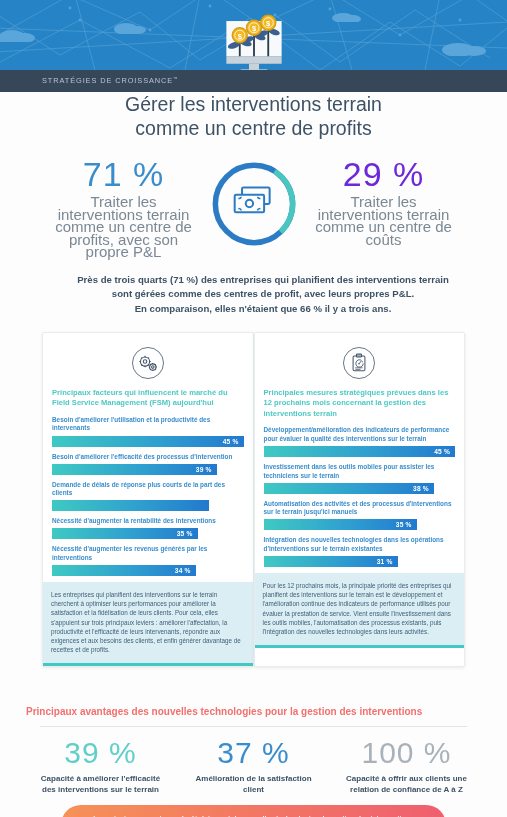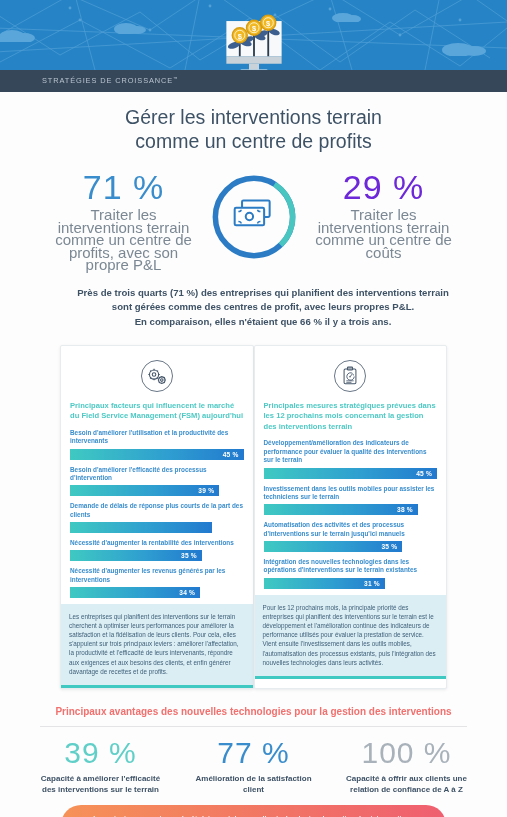--- a/index.html
+++ b/index.html
@@ -22,21 +22,21 @@
   }
   .ribbon-label{
     color:#b9c4cf;font-size:7.4px;letter-spacing:.9px;
     padding-left:42px;font-weight:400;
   }
   .ribbon-label sup{font-size:4.5px;vertical-align:super;}
 
   
   .title{
     text-align:center;color:#3e5266;font-size:19.5px;line-height:24px;
-    padding:13px 30px 6px;font-weight:400;
+    padding:0 30px 6px;font-weight:400;
   }
 
   
   .kpi-row{
     display:flex;align-items:flex-start;justify-content:center;
     padding:8px 14px 0;gap:0;
   }
   .kpi{width:160px;text-align:center;}
   .kpi-num{font-size:34px;line-height:40px;font-weight:300;letter-spacing:1px;}
   .kpi-num.blue{color:#3a8dcc;}
@@ -45,21 +45,21 @@
 
   .donut-wrap{width:100px;display:flex;justify-content:center;padding-top:4px;}
 
   
   .lead{
     text-align:center;color:#3e5266;font-size:9.6px;line-height:14.5px;
     font-weight:bold;padding:14px 34px 0;margin-left:19px;
   }
 
   
-  .panels{display:flex;padding:16px 60px 0;}
+  .panels{display:flex;padding:16px 42px 0;}
   .panel{
     flex:1;background:#ffffff;border:1px solid #e7ecef;
     border-radius:2px;box-shadow:0 1px 3px rgba(40,60,80,.10);
     padding:10px 9px 9px;box-sizing:border-box;position:relative;
   }
   .panel-icon{display:flex;justify-content:center;padding:3px 0 8px;}
   .panel-title{
     color:#4ec9c4;font-size:7.6px;line-height:10.4px;font-weight:bold;
     padding:0 0 7px;
   }
@@ -81,22 +81,23 @@
   .panel-note{
     background:#dbeef4;color:#3e5f78;font-size:6.3px;line-height:9.2px;
     padding:8px 8px 9px;margin:6px -9px -9px;
     border-bottom:3px solid #3fc9c2;
   }
   .panel-note.right{border-bottom:3px solid #3fc9c2;}
 
   
   .benefits{padding:16px 26px 0;}
   .benefits-title{
-    text-align:center;color:#f2706e;font-size:10px;font-weight:bold;
+    color:#f2706e;font-size:10px;font-weight:bold;
     line-height:14px;
+    margin-top:22px;
   }
   .benefits-rule{height:1px;background:#e4e4e6;margin:7px 14px 0;}
   .ben-row{display:flex;justify-content:center;padding-top:9px;gap:4px;}
   .ben{width:150px;text-align:center;}
   .ben-num{font-size:30px;line-height:34px;font-weight:300;letter-spacing:1px;}
   .ben-num.teal{color:#5fcfc8;}
   .ben-num.blue{color:#3a8dcc;}
   .ben-num.grey{color:#a9b2ba;}
   .ben-cap{
     font-size:8px;line-height:11px;color:#3e5266;font-weight:bold;
@@ -369,21 +370,21 @@
 
   <div class="benefits">
     <div class="benefits-title">Principaux avantages des nouvelles technologies pour la gestion des interventions</div>
     <div class="benefits-rule"></div>
     <div class="ben-row">
       <div class="ben">
         <div class="ben-num teal">39 %</div>
         <div class="ben-cap">Capacité à améliorer l'efficacité des interventions sur le terrain</div>
       </div>
       <div class="ben">
-        <div class="ben-num blue">77 %</div>
+        <div class="ben-num blue">37 %</div>
         <div class="ben-cap">Amélioration de la satisfaction client</div>
       </div>
       <div class="ben">
         <div class="ben-num grey">100 %</div>
         <div class="ben-cap">Capacité à offrir aux clients une relation de confiance de A à Z</div>
       </div>
     </div>
     <div class="pill">Les principaux avantages du déploiement de nouvelles technologies de gestion des interventions sur le terrain sont les suivants : exécution plus efficace des interventions, amélioration de la satisfaction client et renforcement de la relation client.</div>
   </div>
 

